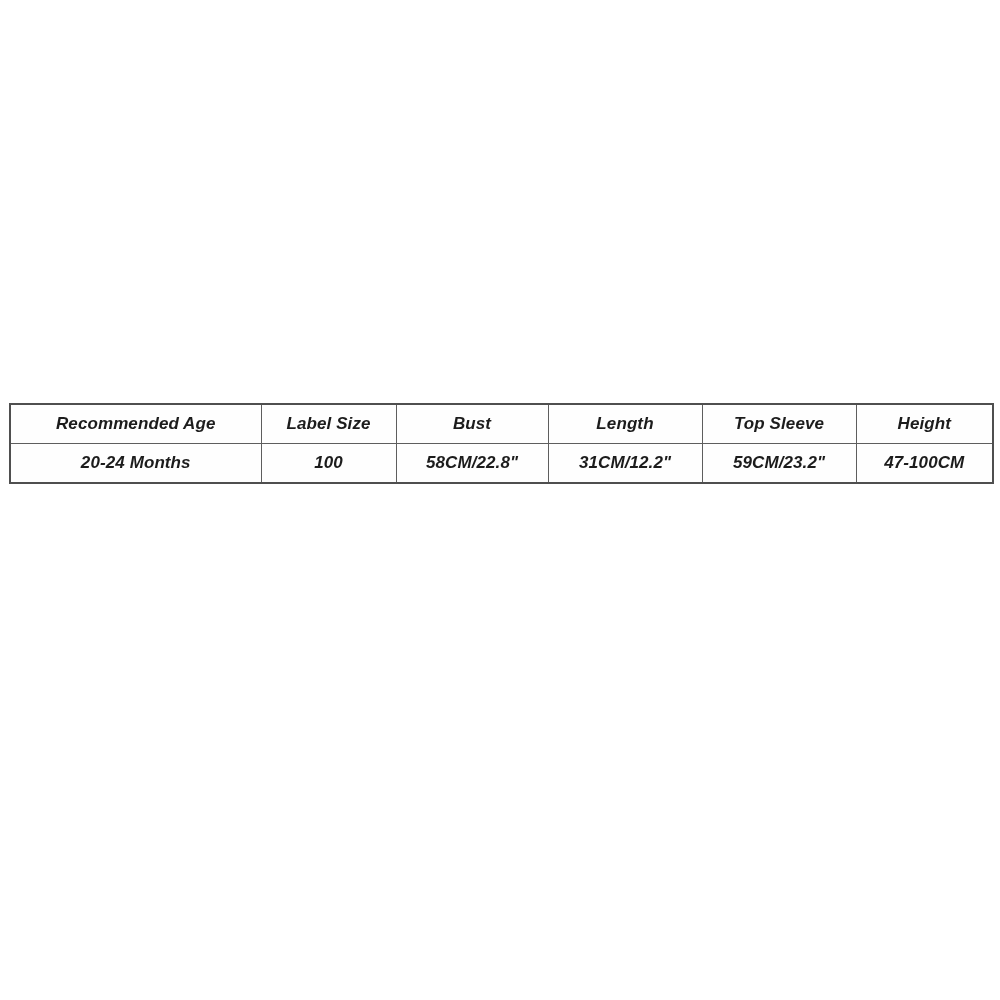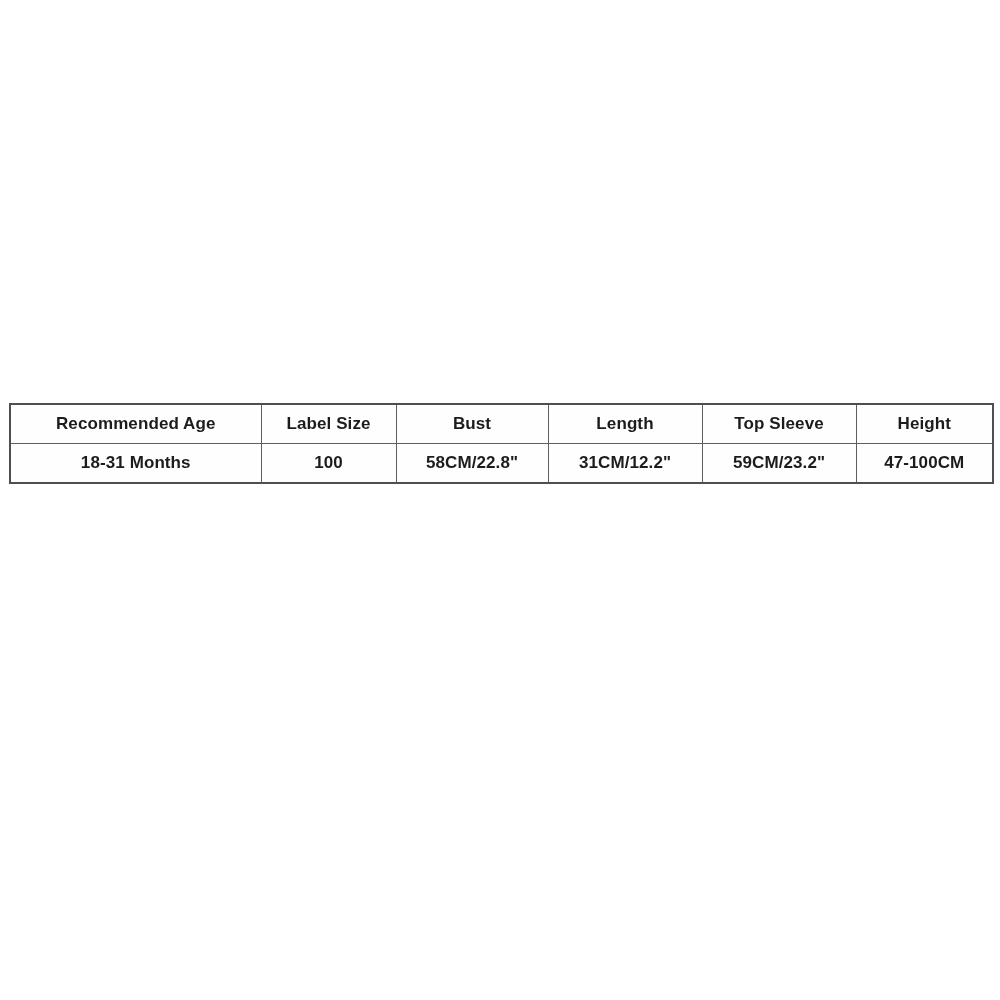--- a/index.html
+++ b/index.html
@@ -7,20 +7,21 @@
     padding: 0;
     background: #ffffff;
   }
   .page {
     position: relative;
     width: 1000px;
     height: 716px;
     background: #ffffff;
     font-family: "Liberation Sans", sans-serif;
     overflow: hidden;
+    font-style: italic;
   }
   table.size-table {
     position: absolute;
     left: 9px;
     top: 403px;
     width: 983px;
     border-collapse: collapse;
     table-layout: fixed;
     border: 2px solid #4f4f4f;
     background: #fefefe;
@@ -58,21 +59,21 @@
         <th>Recommended Age</th>
         <th>Label Size</th>
         <th>Bust</th>
         <th>Length</th>
         <th>Top Sleeve</th>
         <th>Height</th>
       </tr>
     </thead>
     <tbody>
       <tr>
-        <td>18-31 Months</td>
+        <td>20-24 Months</td>
         <td>100</td>
         <td>58CM/22.8"</td>
         <td>31CM/12.2"</td>
         <td>59CM/23.2"</td>
         <td>47-100CM</td>
       </tr>
     </tbody>
   </table>
 </div>
 

